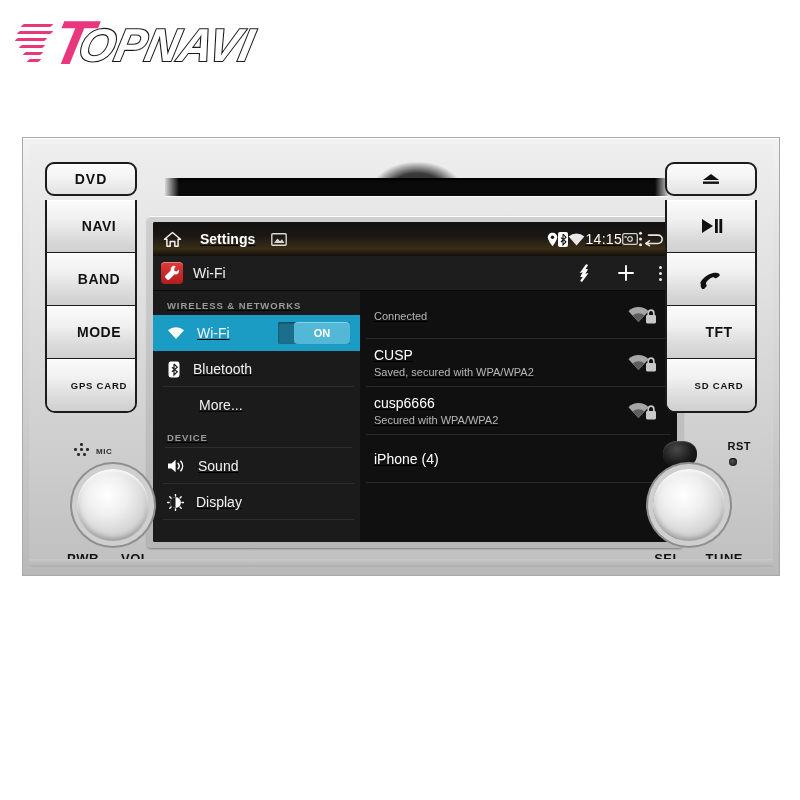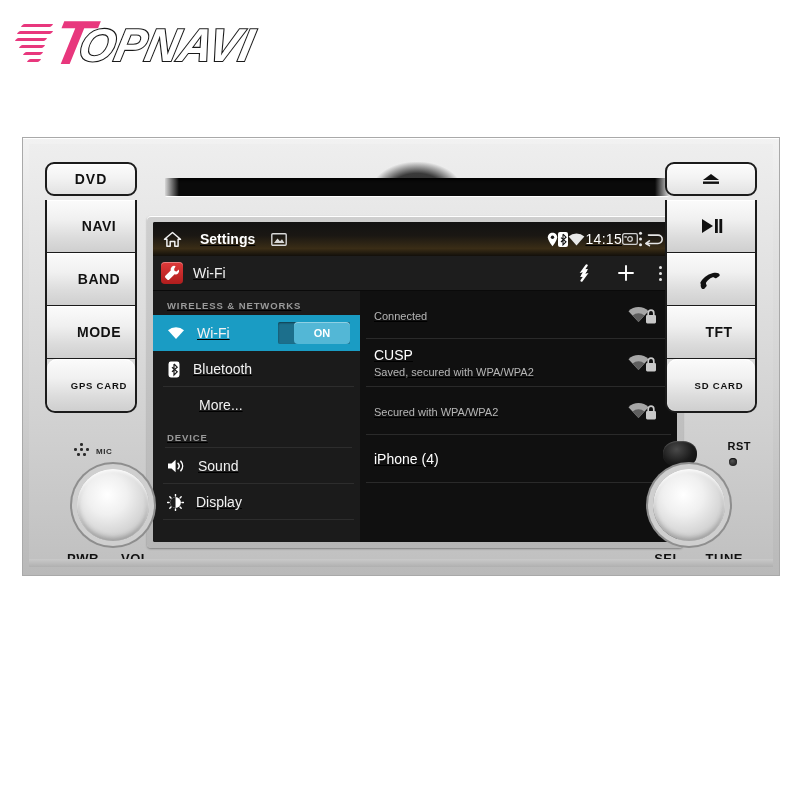--- a/index.html
+++ b/index.html
@@ -105,21 +105,21 @@
     height: 52px;
     margin: 0;
     background: linear-gradient(180deg,#fbfbfb 0%,#f0f0f0 38%,#dcdcdc 72%,#cfcfcf 100%);
     border-bottom: 1.6px solid #1b1b1b;
     display: flex; align-items: center; justify-content: center;
     font-weight: bold;
     color: #111;
     letter-spacing: .5px;
     box-shadow: inset 0 1px 0 #ffffff;
   }
-  .panel-btn:last-child { border-bottom: none; border-radius: 10px; }
+  .panel-btn:last-child { border-bottom: none; }
   .panel-btn .lbl { font-size: 14px; padding-left: 16px; }
   .panel-btn .lbl.small { font-size: 9.5px; letter-spacing: .8px; }
 
   
   .cap-btn {
     position: absolute;
     top: 18px;
     width: 88px; height: 30px;
     border: 2.5px solid #1b1b1b;
     border-radius: 9px;
@@ -566,20 +566,21 @@
               <path d="M11.5 19 L1.5 8.2 A14.2 14.2 0 0 1 21.5 8.2 Z" fill="#a6a6a6"></path>
               <path d="M11.5 19 L5.6 12.6 A8.6 8.6 0 0 1 17.4 12.6 Z" fill="#5e5e5e"></path>
               <rect x="19" y="12" width="10" height="8.4" rx="1.3" fill="#c9c9c9"></rect>
               <path d="M21.2 12 v-2.1 a2.8 2.8 0 0 1 5.6 0 V12" fill="none" stroke="#c9c9c9" stroke-width="1.7"></path>
             </svg>
           </span>
           <span class="rowdiv"></span>
         </div>
 
         <div class="wifi-row">
+          <span class="ssid">cusp6666</span>
           <span class="sub">Secured with WPA/WPA2</span>
           <span class="sigwrap">
             <svg width="30" height="24" viewBox="0 0 30 24">
               <path d="M11.5 19 L1.5 8.2 A14.2 14.2 0 0 1 21.5 8.2 Z" fill="#a6a6a6"></path>
               <path d="M11.5 19 L5.6 12.6 A8.6 8.6 0 0 1 17.4 12.6 Z" fill="#5e5e5e"></path>
               <rect x="19" y="12" width="10" height="8.4" rx="1.3" fill="#c9c9c9"></rect>
               <path d="M21.2 12 v-2.1 a2.8 2.8 0 0 1 5.6 0 V12" fill="none" stroke="#c9c9c9" stroke-width="1.7"></path>
             </svg>
           </span>
           <span class="rowdiv"></span>

